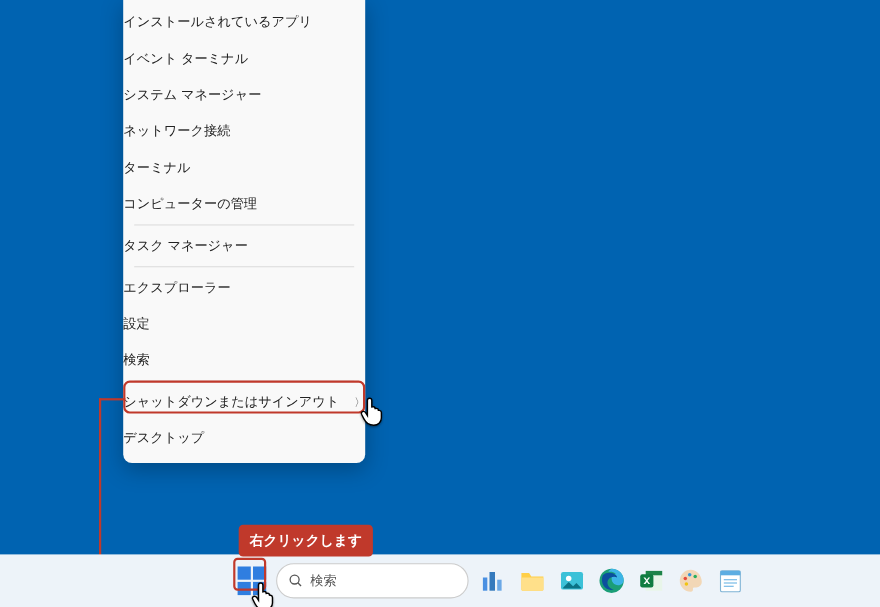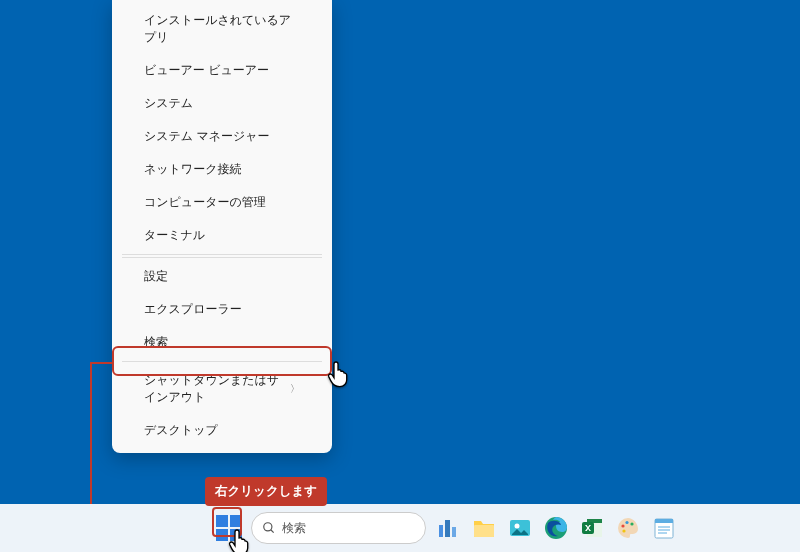--- a/index.html
+++ b/index.html
@@ -19,21 +19,21 @@
   top: 0;
   width: 220px;
   background: #f9f9f9;
   border-radius: 0 0 8px 8px;
   box-shadow: 0 6px 20px rgba(0,0,0,.25);
   padding: 4px 0 6px 0;
   font-size: 12px;
   color: #222;
 }
 .menu-item {
-  padding: 8px 32px;
+  padding: 8px 0;
   display: flex;
   justify-content: space-between;
   align-items: center;
   cursor: default;
 }
 .menu-sep {
   height: 1px;
   background: #ddd;
   margin: 2px 10px;
 }
@@ -107,21 +107,21 @@
   height: 30px;
   border: 2.5px solid #C0392B;
   border-radius: 4px;
   pointer-events: none;
   z-index: 20;
 }
 
 
 .callout {
   position: absolute;
-  left: 205px;
+  left: 217px;
   top: 477px;
   background: #C0392B;
   color: #fff;
   font-size: 12.5px;
   font-weight: 600;
   padding: 6px 10px;
   border-radius: 4px;
   z-index: 30;
 }
 
@@ -175,44 +175,44 @@
 .hand-cursor svg { filter: drop-shadow(0 1px 1px rgba(0,0,0,.4)); }
 </style>
 </head>
 <body>
 
 <div class="context-menu">
   <div class="menu-item">
       <span>インストールされているアプリ</span>
     </div>
   <div class="menu-item">
-      <span>ビューアー ビューアー</span>
-    </div>
-  <div class="menu-item">
-      <span>システム</span>
+      <span>イベント ターミナル</span>
     </div>
   <div class="menu-item">
       <span>システム マネージャー</span>
     </div>
   <div class="menu-item">
       <span>ネットワーク接続</span>
     </div>
   <div class="menu-item">
+      <span>ターミナル</span>
+    </div>
+  <div class="menu-item">
       <span>コンピューターの管理</span>
     </div>
-  <div class="menu-item">
-      <span>ターミナル</span>
-    </div>
   <div class="menu-sep"></div>
+  <div class="menu-item">
+      <span>タスク マネージャー</span>
+    </div>
   <div class="menu-sep"></div>
   <div class="menu-item">
+      <span>エクスプローラー</span>
+    </div>
+  <div class="menu-item">
       <span>設定</span>
-    </div>
-  <div class="menu-item">
-      <span>エクスプローラー</span>
     </div>
   <div class="menu-item">
       <span>検索</span>
     </div>
   <div class="menu-sep"></div>
   <div class="menu-item">
     <span>シャットダウンまたはサインアウト</span>
     <span class="chev">〉</span>
   </div>
   <div class="menu-item">

